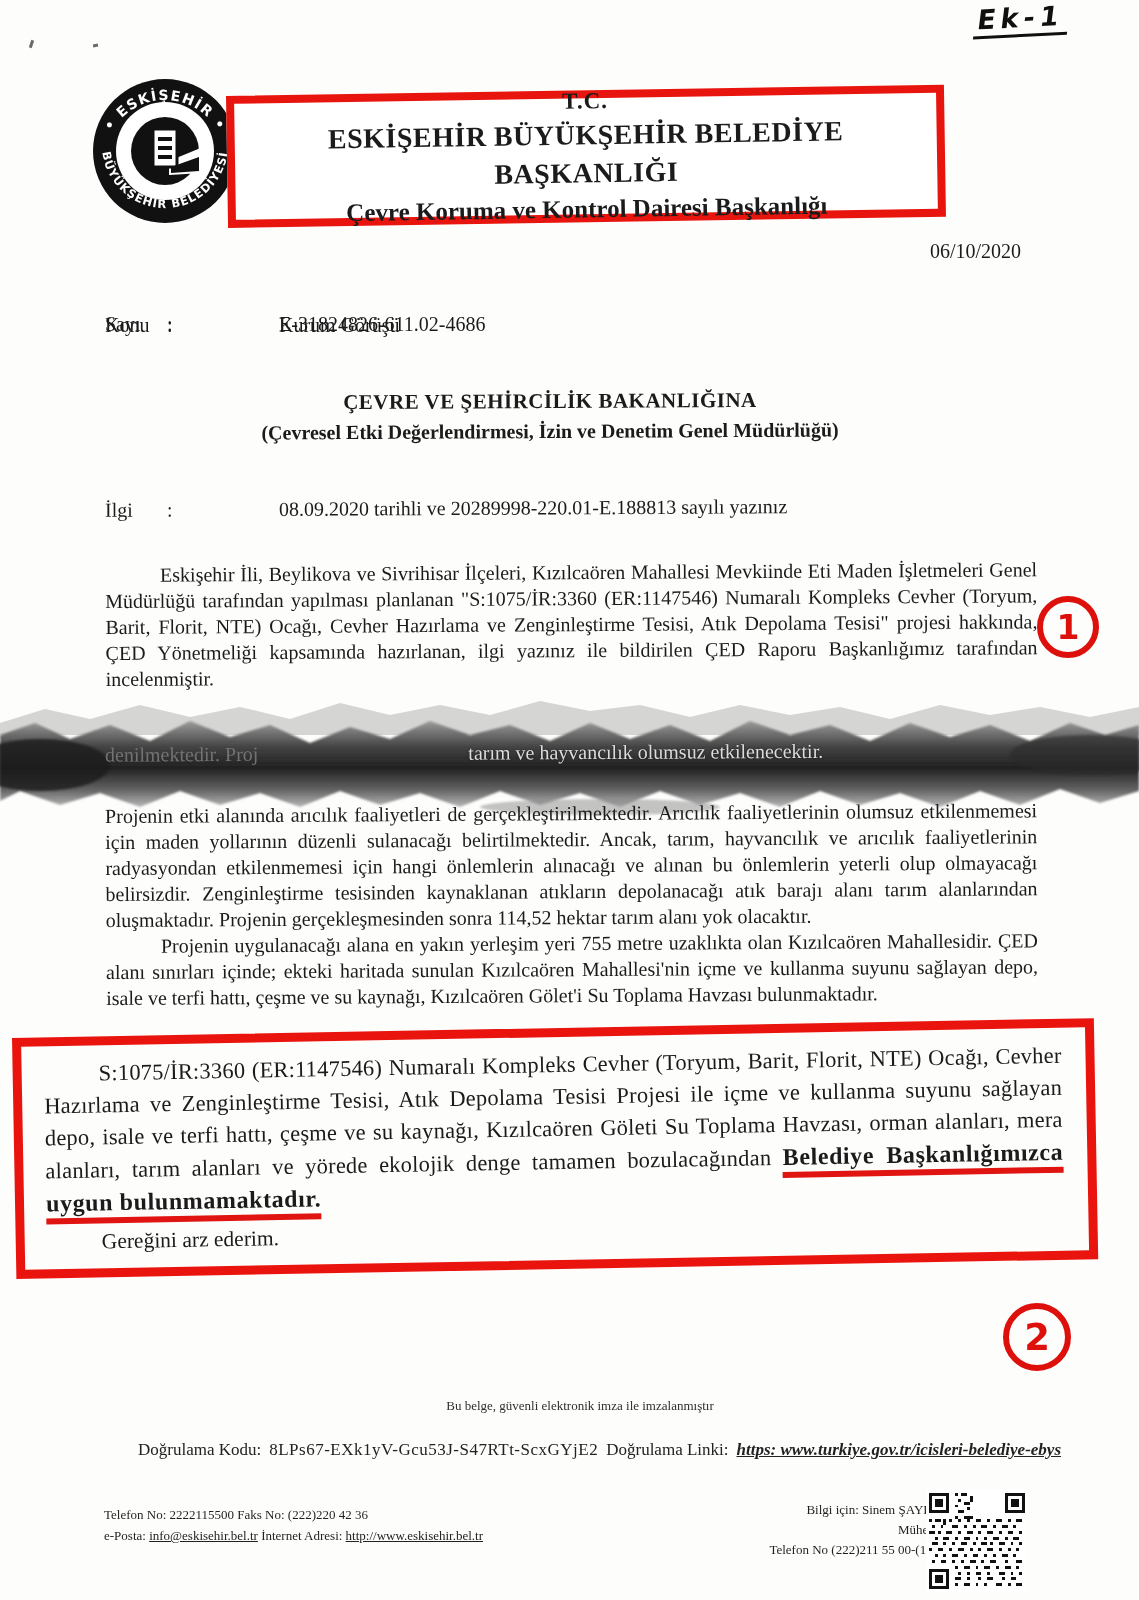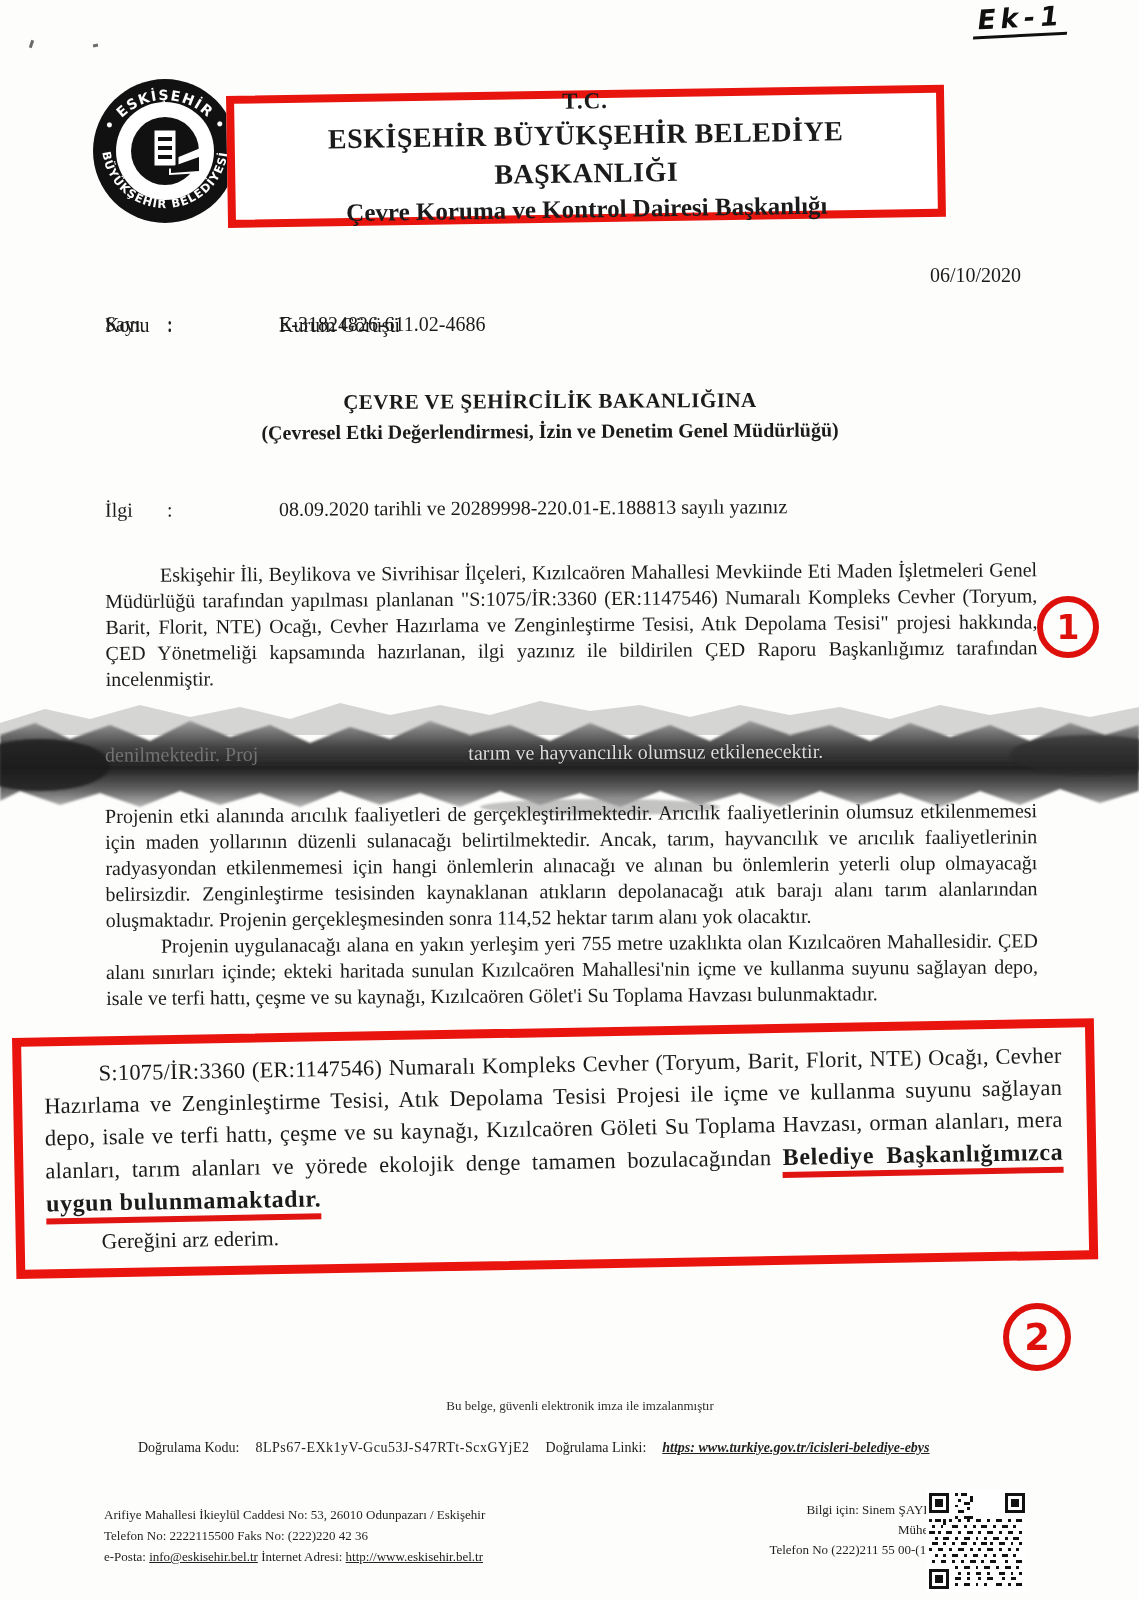--- a/index.html
+++ b/index.html
@@ -26,21 +26,21 @@
   .hbox{
     position:absolute;left:226px;top:96px;width:702px;height:116px;
     border:8px solid #e8150f;background:#fff;
     transform:rotate(-0.9deg);transform-origin:top left;
     display:flex;flex-direction:column;justify-content:center;text-align:center;
   }
   .hbox .tc{font-size:23px;font-weight:bold;letter-spacing:1px;line-height:30px;}
   .hbox .org{font-size:28px;font-weight:bold;line-height:38px;letter-spacing:0.5px;}
   .hbox .dept{font-size:25px;font-weight:bold;line-height:34px;}
   
-  .date{position:absolute;left:930px;top:264px;font-size:20px;}
+  .date{position:absolute;left:930px;top:240px;font-size:20px;}
   .metarow{position:absolute;left:105px;font-size:20px;display:flex;}
   .metarow .lbl{width:62px;}
   .metarow .colon{width:112px;}
   .row-sayi{top:281px;margin-top:32px;}
   .row-konu{top:314px;align-items:center;}
   
   .recipient{position:absolute;left:0;top:386px;width:1100px;text-align:center;transform:rotate(-0.3deg);}
   .recipient .r1{font-size:21px;font-weight:bold;letter-spacing:0.5px;line-height:30px;}
   .recipient .r2{font-size:20px;font-weight:bold;line-height:30px;}
   
@@ -82,21 +82,21 @@
   
   .circ{
     position:absolute;border:6px solid #dd100c;border-radius:50%;
     color:#dd100c;font-family:"DejaVu Sans",sans-serif;font-weight:bold;
     display:flex;align-items:center;justify-content:center;background:transparent;
   }
   .c1{left:1037px;top:596px;width:50px;height:50px;font-size:33px;}
   .c2{left:1003px;top:1303px;width:56px;height:56px;font-size:37px;}
   
   .esign{position:absolute;left:0;top:1398px;width:1160px;text-align:center;font-size:13px;color:#2e2e2e;}
-  .verify{position:absolute;left:138px;top:1440px;width:920px;font-size:14px;color:#222;display:flex;gap:16px;white-space:nowrap;}
+  .verify{position:absolute;left:138px;top:1440px;width:920px;font-size:17px;color:#222;display:flex;gap:8px;white-space:nowrap;}
   .verify .code{letter-spacing:0.5px;}
   .verify a,.contact a{color:#222;}
   .verify .vlink{font-style:italic;text-decoration:underline;font-weight:bold;text-align:right;}
   .contact{position:absolute;left:104px;top:1504px;font-size:13px;line-height:21px;color:#1f1f1f;}
   .contact .ul{text-decoration:underline;}
   .info{position:absolute;left:700px;top:1500px;width:250px;text-align:right;font-size:13px;line-height:20px;color:#1f1f1f;}
   .qr{position:absolute;left:926px;top:1490px;width:102px;height:102px;}
 </style>
 </head>
 <body>
@@ -213,21 +213,20 @@
   <div class="esign">Bu belge, güvenli elektronik imza ile imzalanmıştır</div>
 
   <div class="verify">
     <span>Doğrulama Kodu:</span>
     <span class="code">8LPs67-EXk1yV-Gcu53J-S47RTt-ScxGYjE2</span>
     <span>Doğrulama Linki:</span>
     <a class="vlink" href="#">https:  www.turkiye.gov.tr/icisleri-belediye-ebys</a>
   </div>
 
   <div class="contact">
-    <div>Arifiye Mahallesi İkieylül Caddesi No: 53, 26010 Odunpazarı / Eskişehir</div>
     <div>Telefon No: 2222115500 Faks No: (222)220 42 36</div>
     <div>
       <span>e-Posta:</span>
       <a class="ul" href="#">info@eskisehir.bel.tr</a>
       <span>İnternet Adresi:</span>
       <a class="ul" href="#">http://www.eskisehir.bel.tr</a>
     </div>
   </div>
 
   <div class="info">

